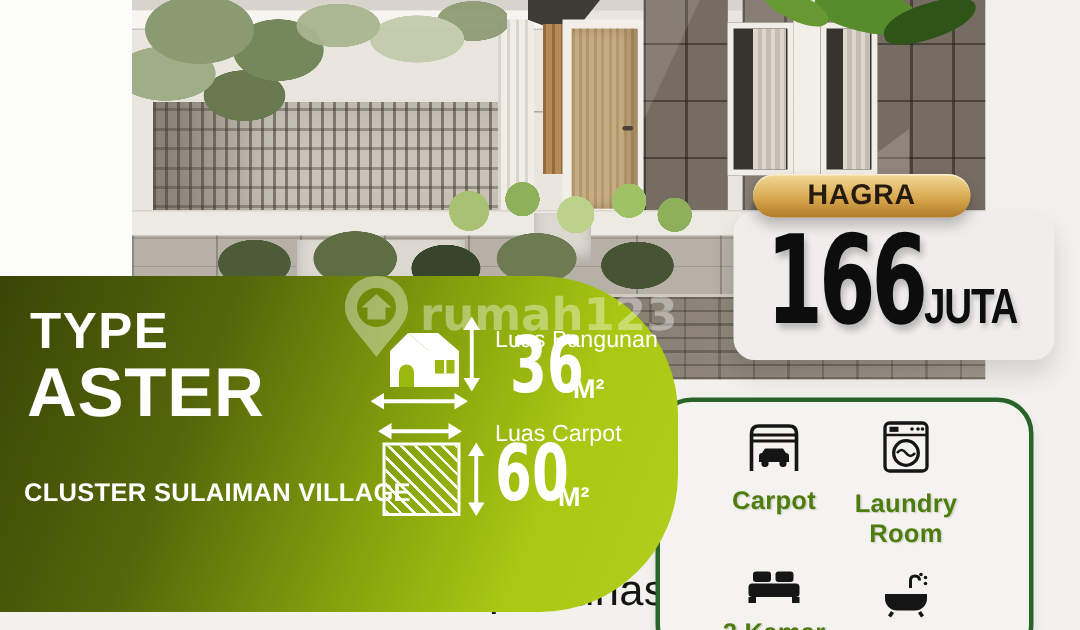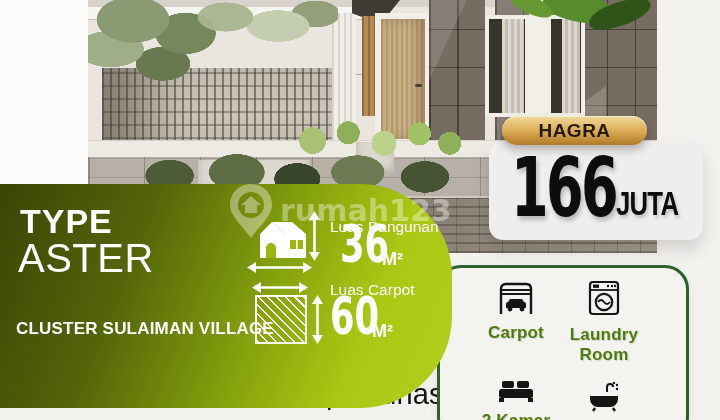--- a/index.html
+++ b/index.html
@@ -93,21 +93,21 @@
   .hagra-badge{left:502px;top:116px;width:145px;height:29px;border-radius:15px;z-index:5;
     background:linear-gradient(180deg,#f2da9a 0%,#d9a950 55%,#b07a28 100%);
     box-shadow:0 5px 9px rgba(0,0,0,.25), inset 0 1px 0 rgba(255,255,255,.55);
     display:flex;align-items:center;justify-content:center;}
   .hagra-badge span{position:static;font-size:19px;font-weight:800;letter-spacing:.5px;color:#241a0d;}
 
   
   .type-panel{left:0;top:184px;width:452px;height:224px;border-radius:0 92px 92px 0;z-index:3;
     background:linear-gradient(112deg,#3a4506 0%,#54660a 30%,#86a20d 58%,#a9c713 78%,#b4cf1e 100%);}
   .tp-kicker{left:20px;top:18px;font-size:34px;font-weight:900;color:#fff;letter-spacing:1px;}
-  .tp-name{left:18px;top:54px;font-size:40px;font-weight:400;color:#fff;letter-spacing:.5px;line-height:1;}
+  .tp-name{left:18px;top:54px;font-size:46px;font-weight:700;color:#fff;letter-spacing:.5px;line-height:1;}
   .tp-cl1{left:16px;top:116px;font-size:17px;font-weight:800;color:#fff;letter-spacing:.2px;}
   .tp-cl2{left:16px;top:135px;font-size:17px;font-weight:800;color:#fff;letter-spacing:.2px;}
   .spec-label{color:#fff;font-size:15.5px;font-weight:500;}
   .spec-val{height:42px;}
   .spec-num{left:0;bottom:0;font-family:"DejaVu Sans",sans-serif;font-weight:900;font-size:52px;
     line-height:.82;color:#fff;transform:scaleX(.68);transform-origin:left bottom;}
   .spec-unit{left:42px;bottom:-4px;font-weight:800;font-size:18px;color:#fff;}
   .land-square{left:255px;top:111px;width:52px;height:49px;border:2.5px solid #fff;
     background:repeating-linear-gradient(45deg,rgba(255,255,255,.95) 0 1.8px,transparent 1.8px 6.4px);}
 

